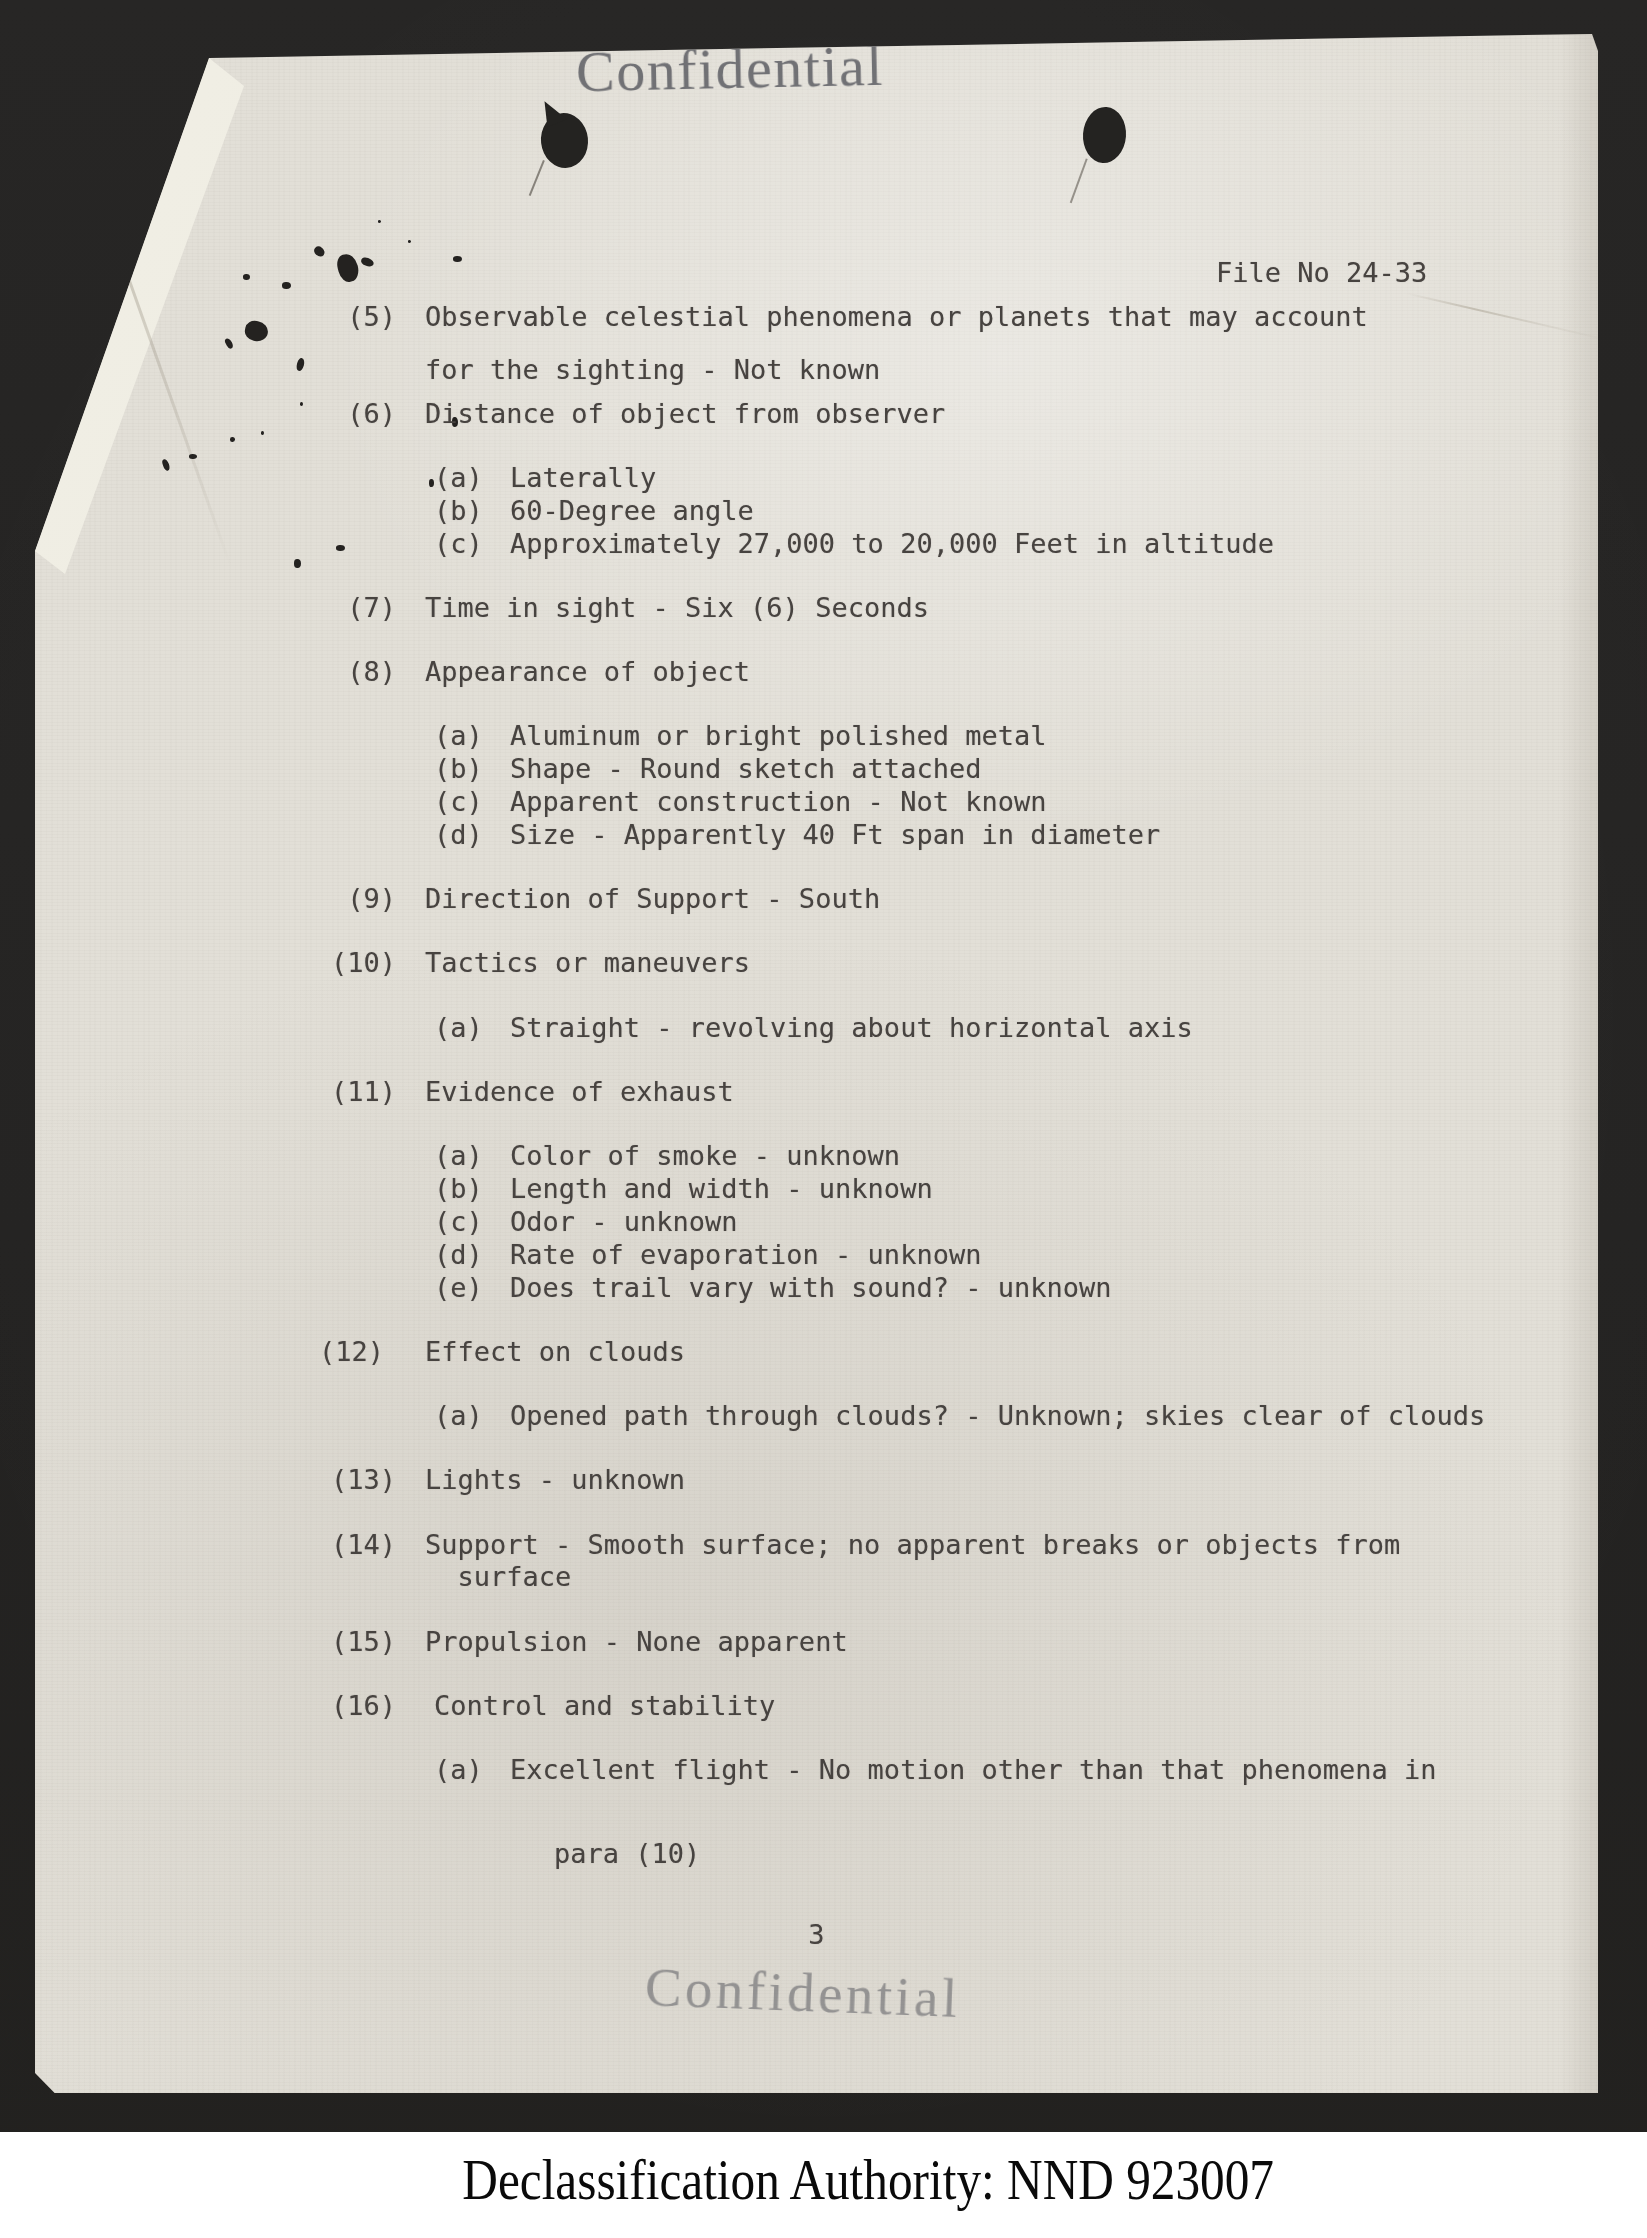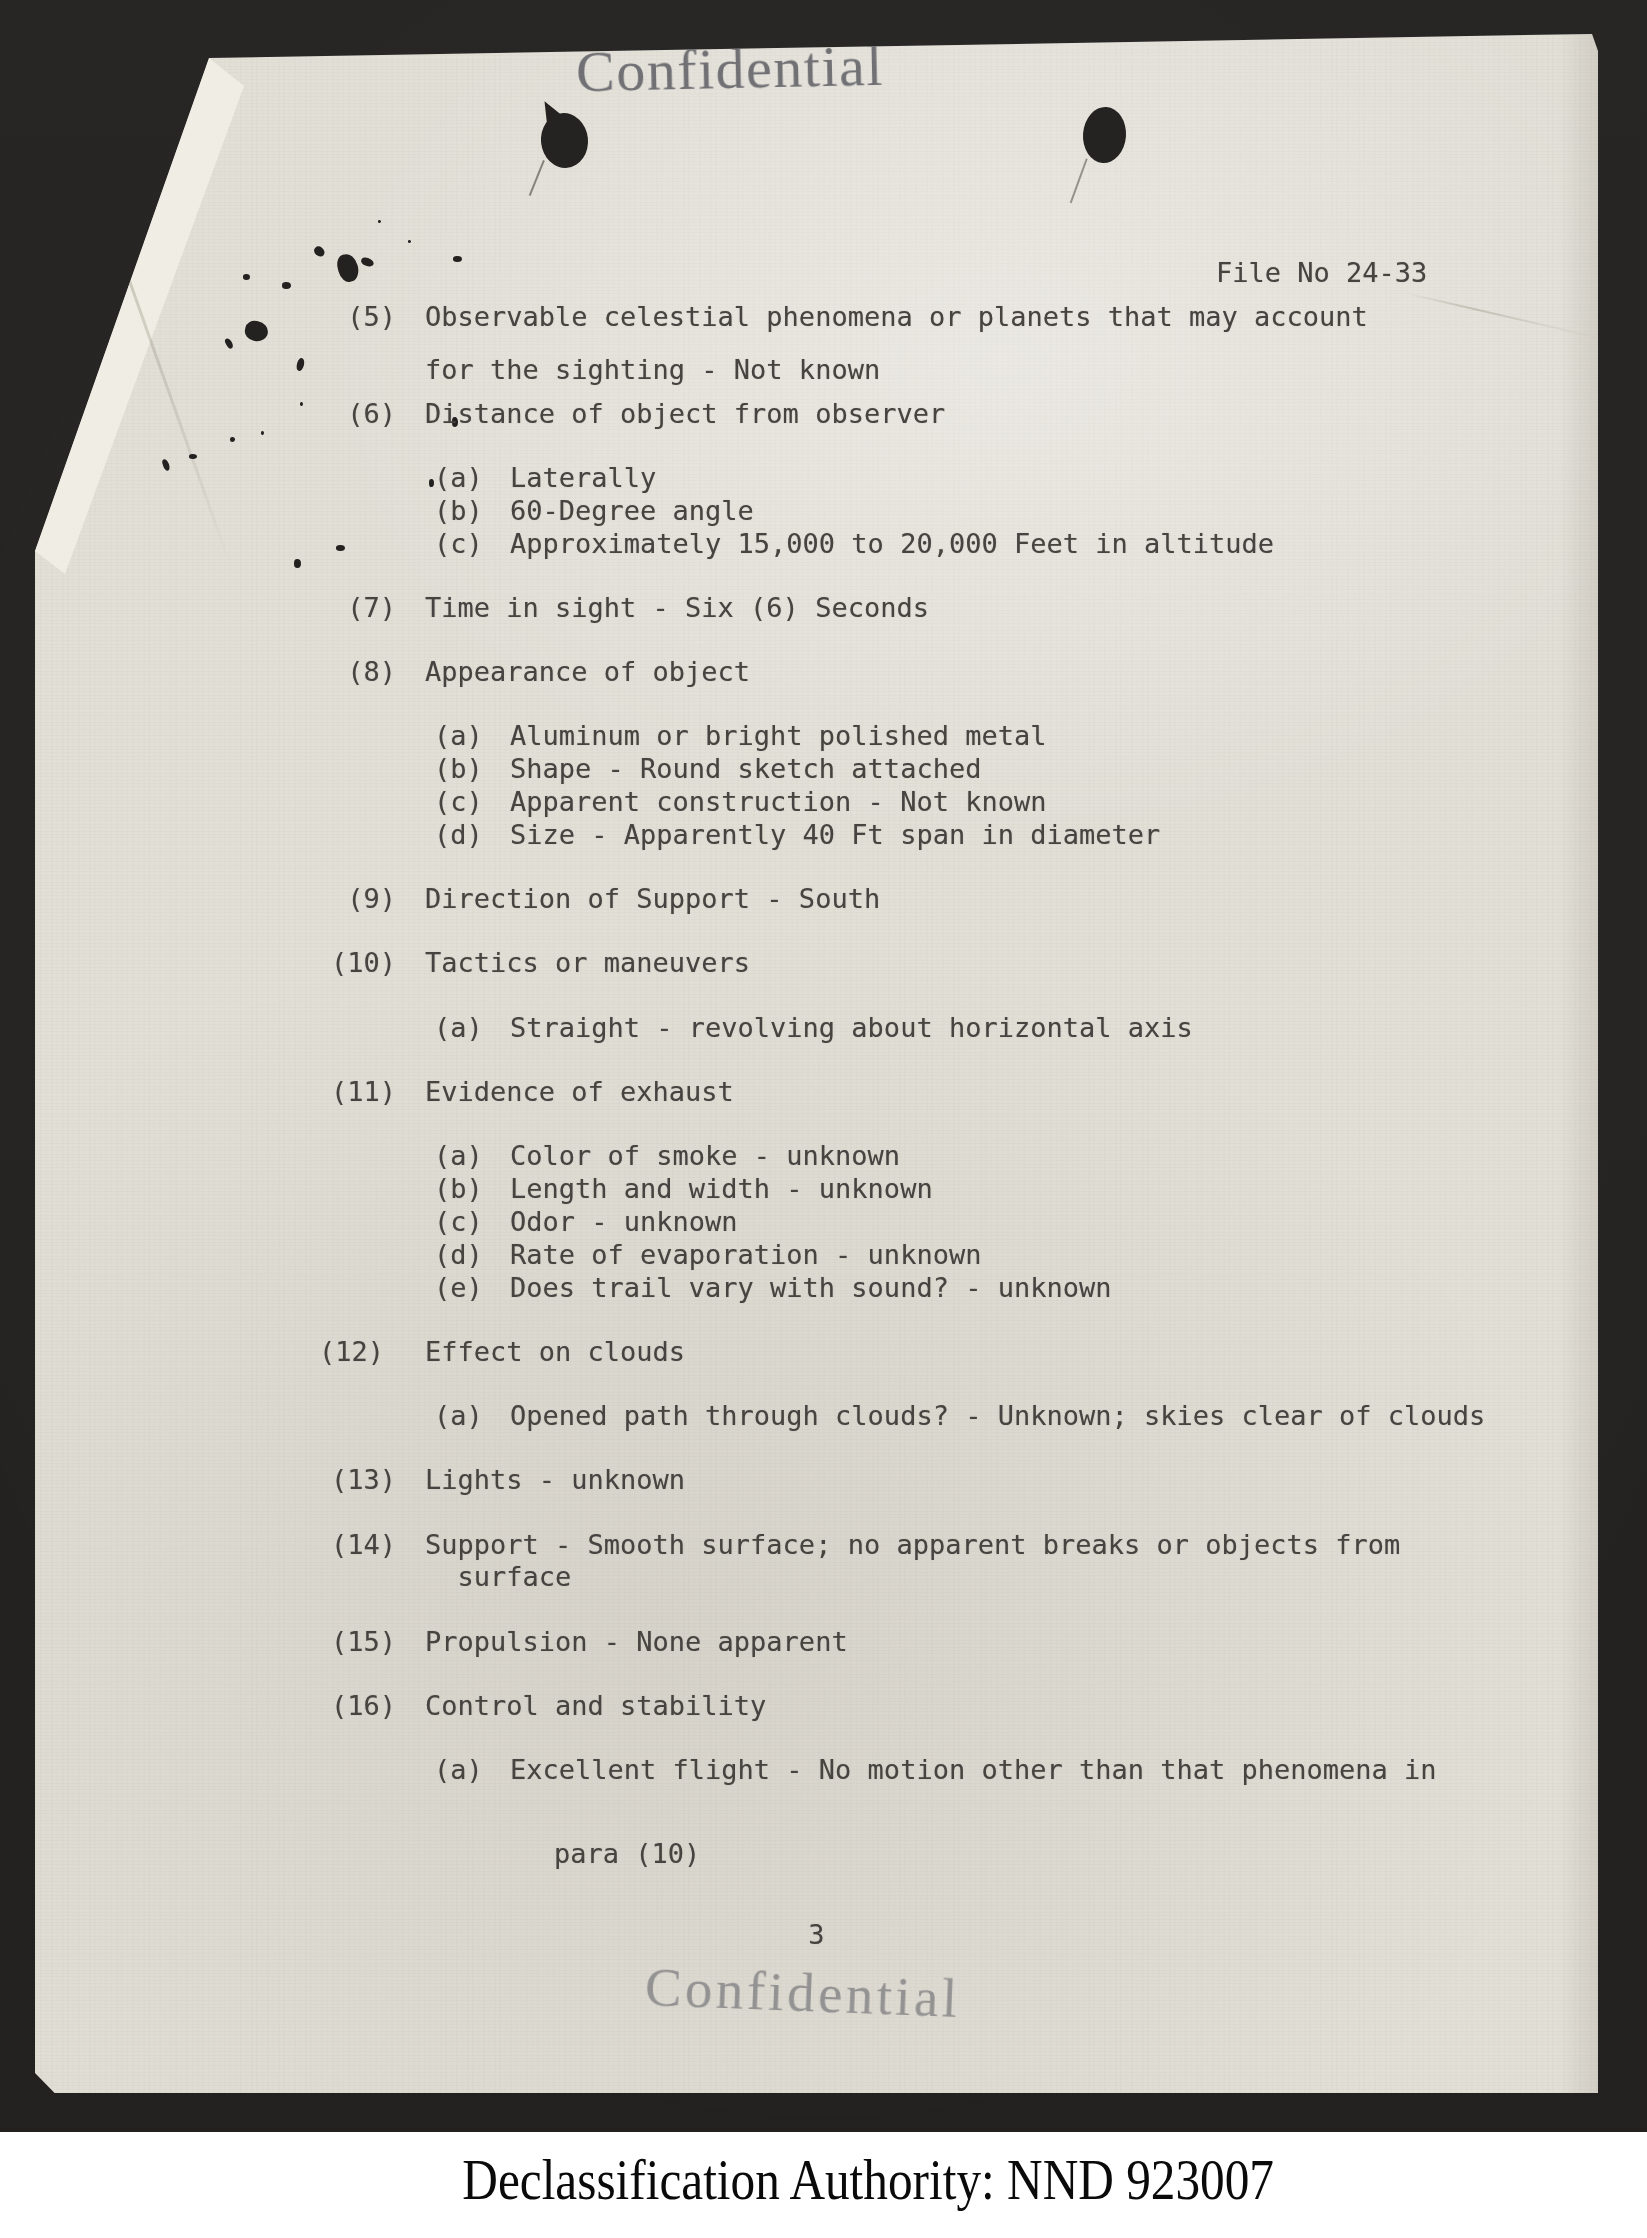--- a/index.html
+++ b/index.html
@@ -161,21 +161,21 @@
         <div class="tw num" style="left: 278px; top: 274px; width: 83px;">(5)</div>
         <div class="tw" style="left: 390px; top: 274px;">Observable celestial phenomena or planets that may account</div>
         <div class="tw" style="left: 390px; top: 307px; margin-top: 20px;">for the sighting - Not known</div>
         <div class="tw num" style="left: 278px; top: 371px; width: 83px;">(6)</div>
         <div class="tw" style="left: 390px; top: 371px;">Distance of object from observer</div>
         <div class="tw" style="left: 399px; top: 435px;">(a)</div>
         <div class="tw" style="left: 475px; top: 435px;">Laterally</div>
         <div class="tw" style="left: 399px; top: 468px;">(b)</div>
         <div class="tw" style="left: 475px; top: 468px;">60-Degree angle</div>
         <div class="tw" style="left: 399px; top: 501px;">(c)</div>
-        <div class="tw" style="left: 475px; top: 501px;">Approximately 15,000 to 20,000 Feet in altitude</div>
+        <div class="tw" style="left: 475px; top: 501px;">Approximately 27,000 to 20,000 Feet in altitude</div>
         <div class="tw num" style="left: 278px; top: 565px; width: 83px;">(7)</div>
         <div class="tw" style="left: 390px; top: 565px;">Time in sight - Six (6) Seconds</div>
         <div class="tw num" style="left: 278px; top: 629px; width: 83px;">(8)</div>
         <div class="tw" style="left: 390px; top: 629px;">Appearance of object</div>
         <div class="tw" style="left: 399px; top: 693px;">(a)</div>
         <div class="tw" style="left: 475px; top: 693px;">Aluminum or bright polished metal</div>
         <div class="tw" style="left: 399px; top: 726px;">(b)</div>
         <div class="tw" style="left: 475px; top: 726px;">Shape - Round sketch attached</div>
         <div class="tw" style="left: 399px; top: 759px;">(c)</div>
         <div class="tw" style="left: 475px; top: 759px;">Apparent construction - Not known</div>
@@ -204,21 +204,21 @@
         <div class="tw" style="left: 399px; top: 1373px;">(a)</div>
         <div class="tw" style="left: 475px; top: 1373px;">Opened path through clouds? - Unknown; skies clear of clouds</div>
         <div class="tw num" style="left: 278px; top: 1437px; width: 83px;">(13)</div>
         <div class="tw" style="left: 390px; top: 1437px;">Lights - unknown</div>
         <div class="tw num" style="left: 278px; top: 1502px; width: 83px;">(14)</div>
         <div class="tw" style="left: 390px; top: 1502px;">Support - Smooth surface; no apparent breaks or objects from</div>
         <div class="tw" style="left: 390px; top: 1534px;">  surface</div>
         <div class="tw num" style="left: 278px; top: 1599px; width: 83px;">(15)</div>
         <div class="tw" style="left: 390px; top: 1599px;">Propulsion - None apparent</div>
         <div class="tw num" style="left: 278px; top: 1663px; width: 83px;">(16)</div>
-        <div class="tw" style="left: 390px; top: 1663px;">Control and stability</div>
+        <div class="tw" style="left: 399px; top: 1663px;">Control and stability</div>
         <div class="tw" style="left: 399px; top: 1727px;">(a)</div>
         <div class="tw" style="left: 475px; top: 1727px;">Excellent flight - No motion other than that phenomena in</div>
         <div class="tw" style="left: 475px; top: 1811px; margin-left: 44px;">para (10)</div>
       </div>
     <div class="tw pageno">3</div>
     <div class="stamp stamp-bottom">Confidential</div>
   </div>
   <div class="banner">
     <span class="banner-text">Declassification Authority: NND 923007</span>
   </div>

